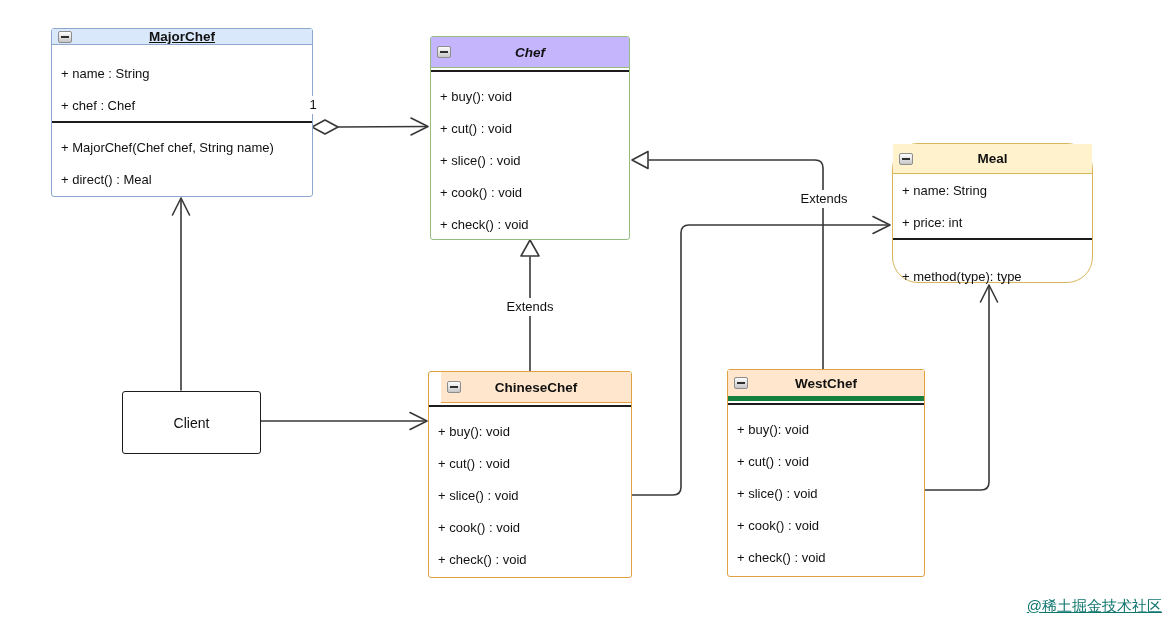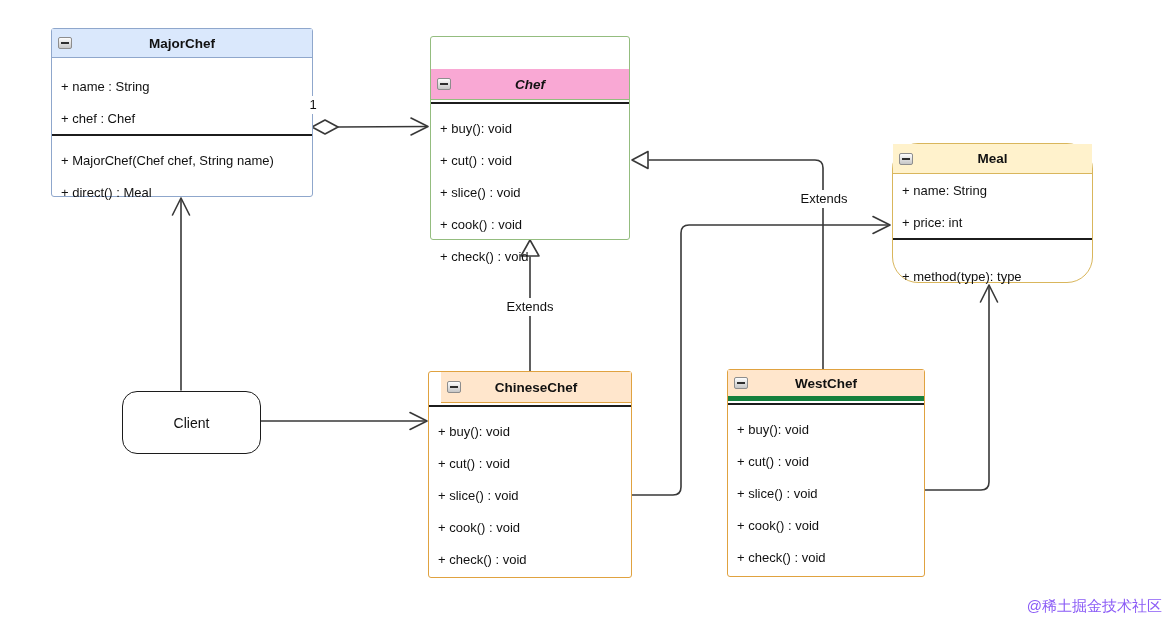--- a/index.html
+++ b/index.html
@@ -14,27 +14,27 @@
                  width:14px;height:12px;border:1px solid #8d8d8d;border-radius:2px;
                  background:linear-gradient(#fdfdfd,#c6c6c6);display:flex;
                  align-items:center;justify-content:center;box-sizing:border-box;}
   .minus-line{width:8px;height:2px;background:#2e2e2e;}
   .uml-row{height:32px;display:flex;align-items:center;padding-left:9px;font-size:13px;
            white-space:nowrap;}
   .black-sep{height:0;border-top:2px solid #1c1c1c;margin:0;}
 
   
   #box-majorchef{left:51px;top:28px;width:262px;height:169px;border-color:#8fa7cc;}
-  #box-majorchef .uml-header{height:29px;background:#dae8fc;border-bottom:1px solid #8fa7cc;}
+  #box-majorchef .uml-header{height:16px;background:#dae8fc;border-bottom:1px solid #8fa7cc;text-decoration:underline;}
   #box-majorchef .attrs{padding-top:12px;}
   #box-majorchef .methods{padding-top:8px;}
 
   
   #box-chef{left:430px;top:36px;width:200px;height:204px;border-color:#94bd7f;}
-  #box-chef .uml-header{height:31px;background:#f9a8d4;border-bottom:1px solid #94bd7f;margin-top:32px;}
+  #box-chef .uml-header{height:31px;background:#c4b5fd;border-bottom:1px solid #94bd7f;}
   #box-chef .hdr-gap{height:2px;}
   #box-chef .methods{padding-top:8px;}
   #box-chef .uml-title{font-style:italic;}
 
   
   #box-meal{left:892px;top:143px;width:201px;height:140px;border-color:#d9b65c;border-radius:26px;}
   #box-meal .uml-header{height:30px;background:#fff2cc;border-bottom:1px solid #d9b65c;}
   #box-meal .attrs{padding-top:0;}
   #box-meal .methods{padding-top:20px;}
 
@@ -45,34 +45,34 @@
   #box-chinesechef .methods{padding-top:8px;}
 
   
   #box-westchef{left:727px;top:369px;width:198px;height:208px;border-color:#e0a240;}
   #box-westchef .uml-header{height:31px;background:#ffe6cc;border-bottom:5px solid #15803d;}
   #box-westchef .hdr-gap{height:2px;}
   #box-westchef .methods{padding-top:8px;}
 
   
   #box-client{position:absolute;left:122px;top:391px;width:139px;height:63px;
-              box-sizing:border-box;border:1.6px solid #1c1c1c;border-radius:15px;
+              box-sizing:border-box;border:1.6px solid #1c1c1c;border-radius:3px;
               background:#fff;display:flex;align-items:center;justify-content:center;
               font-size:14px;}
 
   
   .edge-label{position:absolute;background:#fff;font-size:13px;text-align:center;
               line-height:18px;padding:0 2px;}
   #label-mult{left:305px;top:96px;width:12px;}
   #label-extends-1{left:496px;top:298px;width:64px;}
   #label-extends-2{left:790px;top:190px;width:64px;}
 
   #edges-svg{position:absolute;left:0;top:0;pointer-events:none;}
 
-  #watermark{position:absolute;right:6px;top:597px;font-size:15px;color:#8b5cf6;}
+  #watermark{position:absolute;right:6px;top:597px;font-size:15px;color:#0f766e;text-decoration:underline;}
 </style>
 </head>
 <body>
 
 <div id="canvas">
 
   <svg id="edges-svg" width="1168" height="624" viewBox="0 0 1168 624">
     <g stroke="#383838" stroke-width="1.6" fill="none" stroke-linecap="round" stroke-linejoin="round">
 
       <g>

